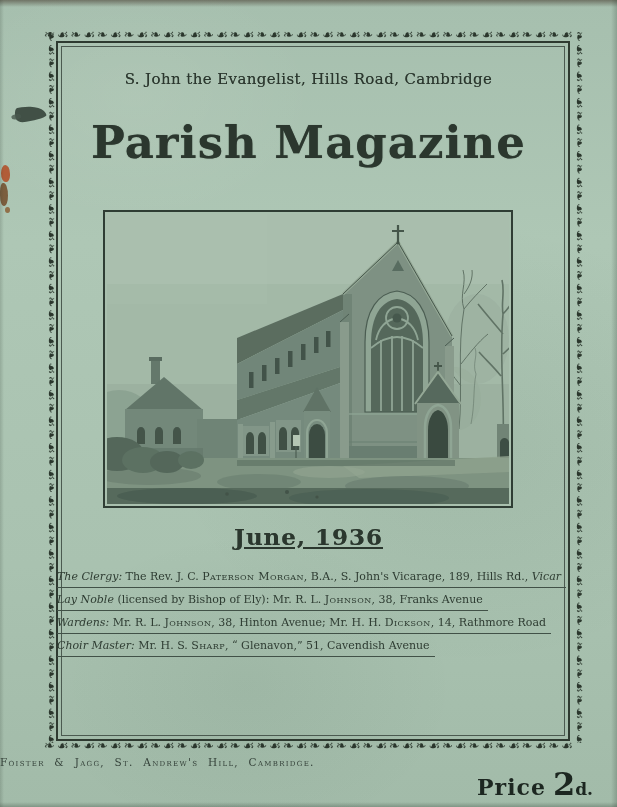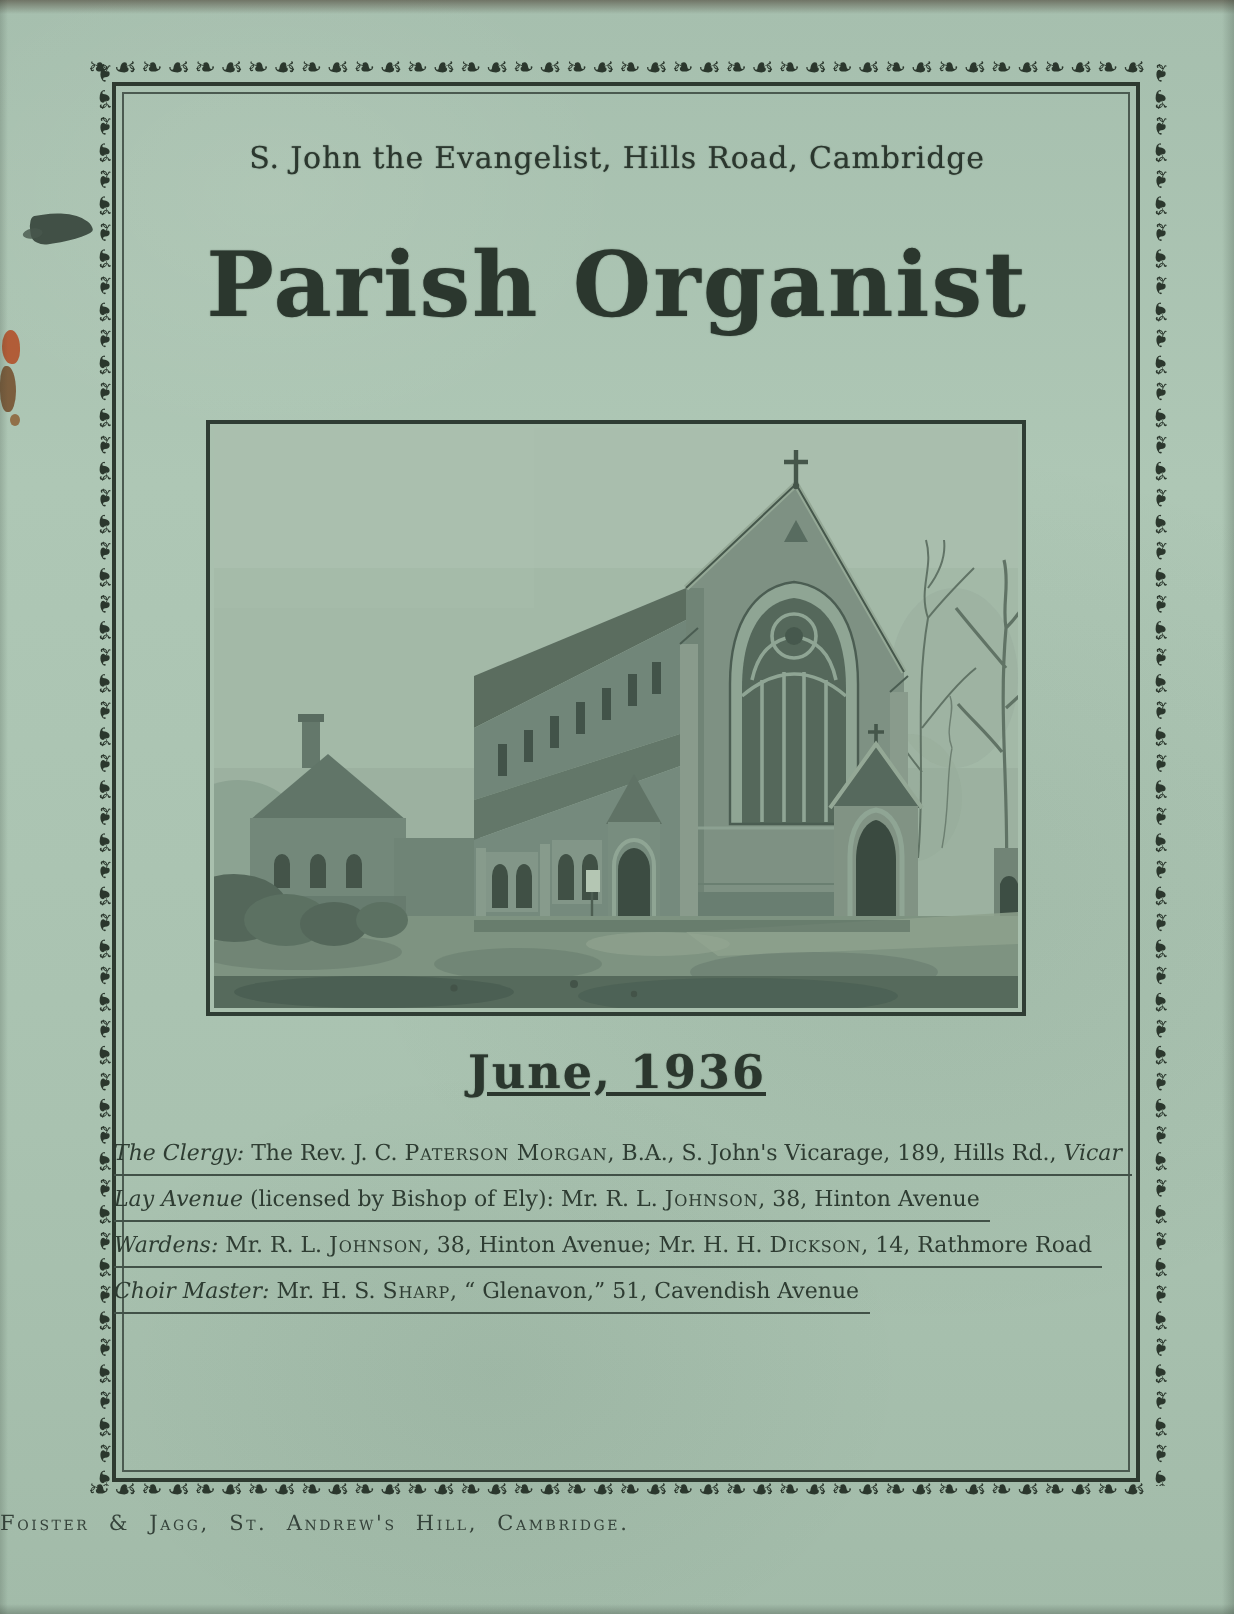--- a/index.html
+++ b/index.html
@@ -93,21 +93,21 @@
 <div class="page">
 
   <div class="orn orn-top">❧☙❧☙❧☙❧☙❧☙❧☙❧☙❧☙❧☙❧☙❧☙❧☙❧☙❧☙❧☙❧☙❧☙❧☙❧☙❧☙</div>
   <div class="orn orn-bottom">❧☙❧☙❧☙❧☙❧☙❧☙❧☙❧☙❧☙❧☙❧☙❧☙❧☙❧☙❧☙❧☙❧☙❧☙❧☙❧☙</div>
   <div class="orn orn-left">❧☙❧☙❧☙❧☙❧☙❧☙❧☙❧☙❧☙❧☙❧☙❧☙❧☙❧☙❧☙❧☙❧☙❧☙❧☙❧☙❧☙❧☙❧☙❧☙❧☙❧☙❧☙❧☙</div>
   <div class="orn orn-right">❧☙❧☙❧☙❧☙❧☙❧☙❧☙❧☙❧☙❧☙❧☙❧☙❧☙❧☙❧☙❧☙❧☙❧☙❧☙❧☙❧☙❧☙❧☙❧☙❧☙❧☙❧☙❧☙</div>
   <div class="frame-outer"></div>
   <div class="frame-inner"></div>
 
   <h1 class="church-line">S. John the Evangelist, Hills Road, Cambridge</h1>
-  <h2 class="mag-title">Parish Organist</h2>
+  <h2 class="mag-title">Parish Magazine</h2>
 
   <figure class="photo">
     <svg viewBox="0 0 402 290" preserveAspectRatio="none">
 
       <g>
         <rect x="0" y="0" width="402" height="290" fill="#a4baa9"></rect>
         <rect x="0" y="0" width="402" height="70" fill="#abc0af"></rect>
         <rect x="0" y="170" width="402" height="120" fill="#9cb2a1"></rect>
       </g>
 
@@ -235,27 +235,30 @@
 
       <rect x="0" y="0" width="402" height="290" fill="#9cb39f" opacity="0.10"></rect>
       <rect x="0" y="0" width="160" height="90" fill="#b6c9b5" opacity="0.15"></rect>
     </svg>
   </figure>
 
   <div class="issue">June, 1936</div>
 
   <div class="directory" id="directory">
       <div class="dir-row"><span class="seg-label">The Clergy: </span><span class="seg-plain">The Rev. J. C. </span><span class="seg-name">Paterson Morgan</span><span class="seg-plain">, B.A., S. John's Vicarage, 189, Hills Rd., </span><span class="seg-label">Vicar</span></div>
-      <div class="dir-row"><span class="seg-label">Lay Avenue </span><span class="seg-plain">(licensed by Bishop of Ely): Mr. R. L. </span><span class="seg-name">Johnson</span><span class="seg-plain">, 38, Hinton Avenue</span></div>
+      <div class="dir-row"><span class="seg-label">Lay Noble </span><span class="seg-plain">(licensed by Bishop of Ely): Mr. R. L. </span><span class="seg-name">Johnson</span><span class="seg-plain">, 38, Franks Avenue</span></div>
       <div class="dir-row"><span class="seg-label">Wardens: </span><span class="seg-plain">Mr. R. L. </span><span class="seg-name">Johnson</span><span class="seg-plain">, 38, Hinton Avenue;  Mr. H. H. </span><span class="seg-name">Dickson</span><span class="seg-plain">, 14, Rathmore Road</span></div>
       <div class="dir-row"><span class="seg-label">Choir Master: </span><span class="seg-plain">Mr. H. S. </span><span class="seg-name">Sharp</span><span class="seg-plain">, “ Glenavon,” 51, Cavendish Avenue</span></div>
     </div>
 
   <div class="imprint">Foister &amp; Jagg, St. Andrew's Hill, Cambridge.</div>
 
+  <div class="price">
+    <span class="plabel">Price</span><span class="pnum">2</span><span class="punit">d.</span>
+  </div>
 
   <div class="ink-blob"></div>
   <div class="rust1"></div>
   <div class="rust2"></div>
   <div class="rust3"></div>
   <div class="edge edge-top"></div>
   <div class="edge edge-right"></div>
   <div class="edge edge-bottom"></div>
   <div class="edge edge-left"></div>
 </div>

